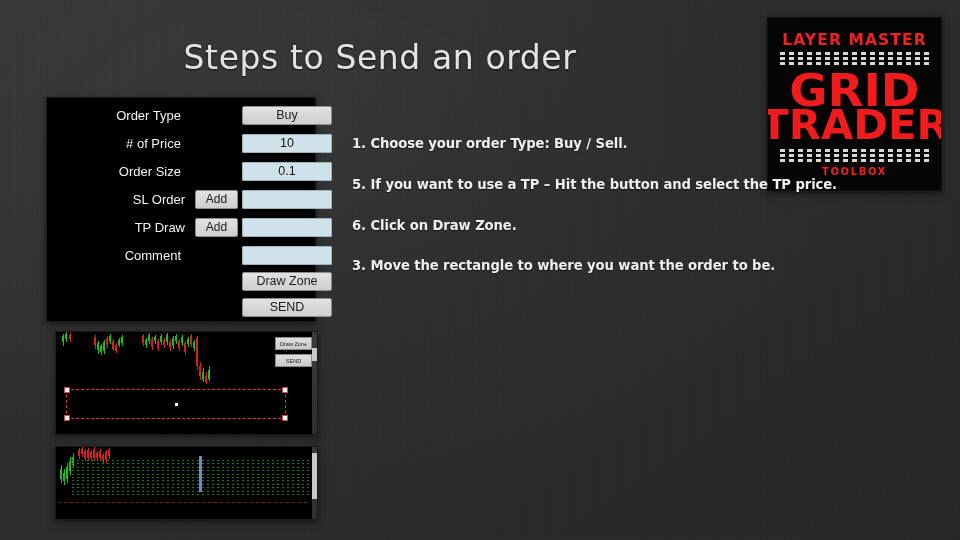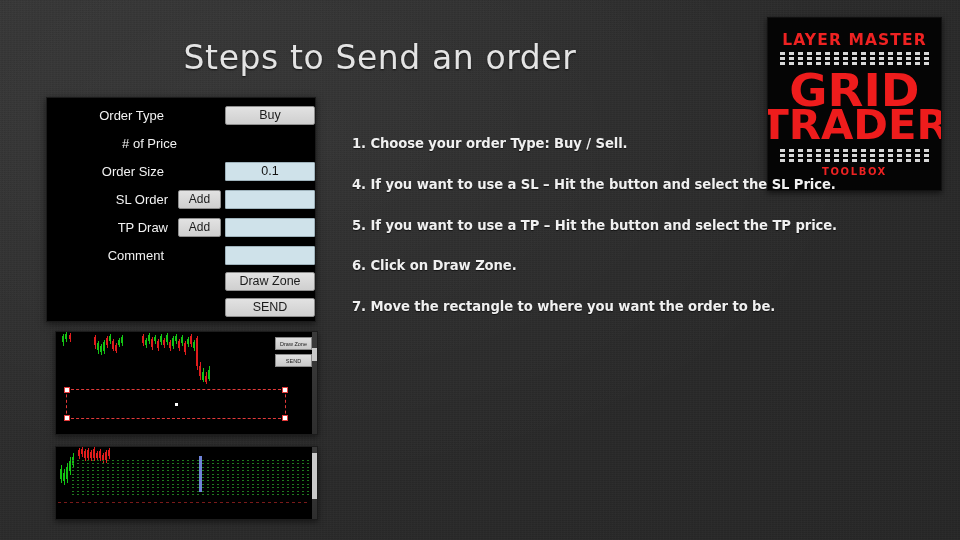--- a/index.html
+++ b/index.html
@@ -57,21 +57,21 @@
     margin-top:4px;font-family:"DejaVu Sans", sans-serif;
   }
 
   
   #order-panel{
     position:absolute;left:46px;top:97px;width:268px;height:223px;
     background:#000;border:1px solid #1b1b1b;
     box-shadow:0 2px 7px rgba(0,0,0,.55);
   }
   .form-row{
-    position:absolute;left:0;width:268px;height:22px;display:flex;align-items:center;
+    position:absolute;left:0;width:268px;height:22px;display:flex;align-items:center;padding-left:17px;
   }
   .row-label{
     width:140px;text-align:right;padding-right:10px;box-sizing:border-box;
     color:#f2f2f2;font-size:13px;font-family:"Liberation Sans", sans-serif;
     white-space:nowrap;
   }
   .ctl-wrap{flex:1;display:flex;align-items:center;gap:4px;height:20px;}
   .btn{
     background:linear-gradient(180deg,#e2e2e2,#cfcfcf);
     border:1px solid #8e8e8e;border-radius:2px;
@@ -179,20 +179,24 @@
   <div class="form-row" style="top:6px">
     <div class="row-label">Order Type</div>
     <div class="ctl-wrap">
       <div class="spacer-ctl"></div>
       <div class="btn btn-wide">Buy</div>
     </div>
   </div>
 
   <div class="form-row" style="top:34px">
     <div class="row-label"># of Price</div>
+    <div class="ctl-wrap">
+      <div class="spacer-ctl"></div>
+      <div class="field">10</div>
+    </div>
   </div>
 
   <div class="form-row" style="top:62px">
     <div class="row-label">Order Size</div>
     <div class="ctl-wrap">
       <div class="spacer-ctl"></div>
       <div class="field">0.1</div>
     </div>
   </div>
 
@@ -483,17 +487,16 @@
     </div>
   <div id="blue-line" style="left:143px;top:9px;height:36px"></div>
   <div id="red-line" style="left:2px;top:55px;width:252px"></div>
   <div class="scroll-track">
     <div class="scroll-thumb" style="top:6px;height:46px"></div>
   </div>
 </div>
 
 <div id="steps">
   <div class="step">1. Choose your order Type:   Buy / Sell.</div>
-  <div class="step">4. If you want to use a SL – Hit the button and select the SL Price.</div>
   <div class="step">5. If you want to use a TP – Hit the button and select the TP price.</div>
   <div class="step">6. Click on Draw Zone.</div>
-  <div class="step">7. Move the rectangle to where you want the order to be.</div>
+  <div class="step">3. Move the rectangle to where you want the order to be.</div>
 </div>
 
 </body></html>

